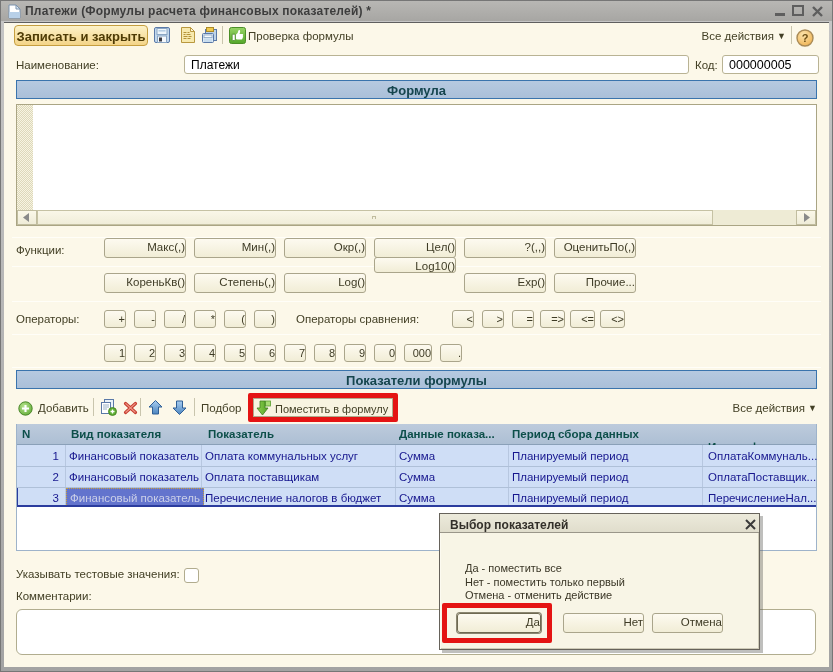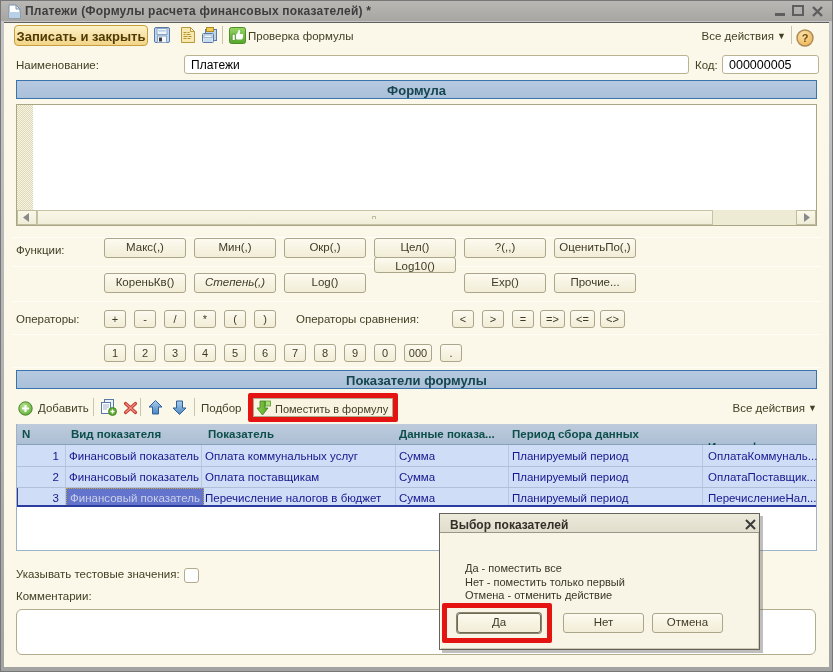--- a/index.html
+++ b/index.html
@@ -13,21 +13,21 @@
 #titlebar { left:1px; top:1px; width:831px; height:20px;
   background:linear-gradient(to bottom,#b8b7b4,#a7a6a3); }
 #titletext { left:25px; top:4px; font-weight:bold; color:#3d3d3d; font-size:12px; letter-spacing:0.2px;}
 #content { left:4px; top:22px; width:825px; height:645px; background:#fcf8e9; border-top:1px solid #5f5f5f; }
 
 #wmin { left:775px; top:13px; width:10px; height:3px; background:#5e5e5e; }
 #wmax { left:792px; top:5px; width:12px; height:11px; border:2px solid #5e5e5e; }
 
 .btn { position:absolute; background:linear-gradient(to bottom,#fdfaf0,#f1edd6);
   border:1px solid #aaa58b; border-radius:3px; color:#3e3b25;
-  text-align:center; font-size:11.5px; }
+  text-align:right; font-size:11.5px; }
 .btn span { position:relative; top:2px; }
 .sep { position:absolute; height:1px; background:#a8a489; border-bottom:1px solid #fffef8; }
 .vsep { position:absolute; width:1px; background:#c9c5ad; }
 .sechdr { position:absolute; left:16px; width:801px; height:19px;
   background:linear-gradient(to bottom,#b6c9e0,#aac0d9);
   border:1px solid #3a74ad; text-align:center; font-weight:bold;
   color:#15454e; font-size:13px; padding-top:2px; }
 .lbl { position:absolute; color:#434026; font-size:11.5px; }
 .input { position:absolute; background:#fff; border:1px solid #b9b394; border-radius:3px;
   color:#000; font-size:12px; padding:3px 0 0 6px; }
@@ -133,21 +133,21 @@
 <div class="sep" style="left:12px;top:367px;width:809px;"></div>
 
 <div class="lbl" style="left:16px;top:244px;">Функции:</div>
 <div class="btn" style="left:104px;top:238px;width:82px;height:20px;"><span>Макс(,)</span></div>
 <div class="btn" style="left:194px;top:238px;width:82px;height:20px;"><span>Мин(,)</span></div>
 <div class="btn" style="left:284px;top:238px;width:82px;height:20px;"><span>Окр(,)</span></div>
 <div class="btn" style="left:374px;top:238px;width:82px;height:20px;"><span>Цел()</span></div>
 <div class="btn" style="left:464px;top:238px;width:82px;height:20px;"><span>?(,,)</span></div>
 <div class="btn" style="left:554px;top:238px;width:82px;height:20px;"><span>ОценитьПо(,)</span></div>
 <div class="btn" style="left:104px;top:273px;width:82px;height:20px;"><span>КореньКв()</span></div>
-<div class="btn" style="left:194px;top:273px;width:82px;height:20px;font-style:italic;"><span>Степень(,)</span></div>
+<div class="btn" style="left:194px;top:273px;width:82px;height:20px;"><span>Степень(,)</span></div>
 <div class="btn" style="left:284px;top:273px;width:82px;height:20px;"><span>Log()</span></div>
 <div class="btn" style="left:374px;top:257px;width:82px;height:16px;"><span>Log10()</span></div>
 <div class="btn" style="left:464px;top:273px;width:82px;height:20px;"><span>Exp()</span></div>
 <div class="btn" style="left:554px;top:273px;width:82px;height:20px;"><span>Прочие...</span></div>
 
 <div class="lbl" style="left:16px;top:313px;">Операторы:</div>
 <div class="btn" style="left:104px;top:310px;width:22px;height:18px;font-size:11px;"><span>+</span></div>
 <div class="btn" style="left:134px;top:310px;width:22px;height:18px;font-size:11px;"><span>-</span></div>
 <div class="btn" style="left:164px;top:310px;width:22px;height:18px;font-size:11px;"><span>/</span></div>
 <div class="btn" style="left:194px;top:310px;width:22px;height:18px;font-size:11px;"><span>*</span></div>

